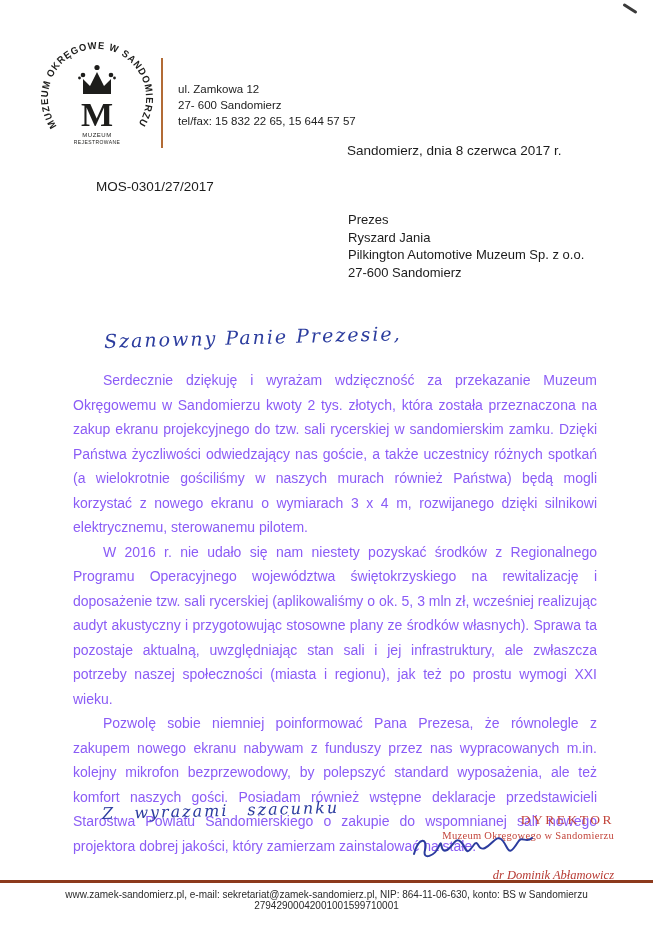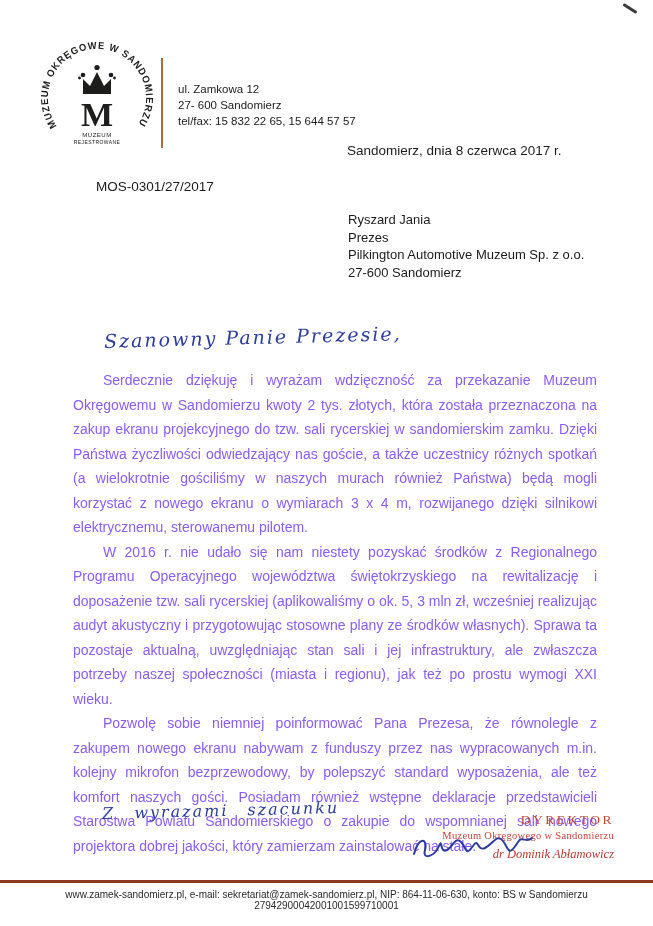--- a/index.html
+++ b/index.html
@@ -20,21 +20,21 @@
   .hw { font-family:"DejaVu Serif", serif; font-style:italic; color:#2b3c9e; }
   .salutation { position:absolute; left:104px; top:326px; font-size:19px; letter-spacing:2px; transform:rotate(-1.5deg); }
   .closing { position:absolute; left:102px; top:801px; font-size:16px; letter-spacing:2px; word-spacing:12px; transform:rotate(-1.5deg); }
   
   .body { position:absolute; left:73px; top:368px; width:524px; }
   .body p { font-size:14px; line-height:24.5px; text-align:justify; text-indent:30px; color:#8b5cf6; }
   
   .stamp { position:absolute; left:388px; top:812px; width:226px; text-align:right; font-family:"Liberation Serif", serif; color:#c3453b; }
   .stamp .title { font-size:13.5px; letter-spacing:2.5px; }
   .stamp .org { font-size:10.5px; margin-top:2px; letter-spacing:0.3px; }
-  .stamp .name { font-size:12.5px; font-style:italic; margin-top:6px; color:#b73a33; }
+  .stamp .name { font-size:12.5px; font-style:italic; margin-top:27px; color:#b73a33; }
   .scribble { position:absolute; left:408px; top:828px; }
   
   .footer-divider { position:absolute; left:0; top:880px; width:653px; height:3px; background:#8c3a1d; }
   .footer-text { position:absolute; left:0; top:889px; width:653px; text-align:center; font-size:10px; color:#2a2a2a; }
   .artifact { position:absolute; left:622px; top:7px; width:16px; height:3px; background:#3a3a3a; transform:rotate(32deg); border-radius:2px; }
 </style>
 </head>
 <body>
 
 <div class="page">
@@ -68,22 +68,22 @@
     <div>ul. Zamkowa 12</div>
     <div>27- 600 Sandomierz</div>
     <div>tel/fax: 15 832 22 65, 15 644 57 57</div>
   </div>
 
   <div class="dateline">Sandomierz, dnia 8 czerwca 2017 r.</div>
 
   <div class="reference">MOS-0301/27/2017</div>
 
   <div class="recipient">
+    <div>Prezes</div>
     <div>Ryszard Jania</div>
-    <div>Prezes</div>
     <div>Pilkington Automotive Muzeum Sp. z o.o.</div>
     <div>27-600 Sandomierz</div>
   </div>
 
   <div class="salutation hw">Szanowny Panie Prezesie,</div>
 
   <div class="body">
     <p>Serdecznie dziękuję i wyrażam wdzięczność za przekazanie Muzeum Okręgowemu w Sandomierzu kwoty 2 tys. złotych, która została przeznaczona na zakup ekranu projekcyjnego do tzw. sali rycerskiej w sandomierskim zamku. Dzięki Państwa życzliwości odwiedzający nas goście, a także uczestnicy różnych spotkań (a wielokrotnie gościliśmy w naszych murach również Państwa) będą mogli korzystać z nowego ekranu o wymiarach 3 x 4 m, rozwijanego dzięki silnikowi elektrycznemu, sterowanemu pilotem.</p>
     <p>W 2016 r. nie udało się nam niestety pozyskać środków z Regionalnego Programu Operacyjnego województwa świętokrzyskiego na rewitalizację i doposażenie tzw. sali rycerskiej (aplikowaliśmy o ok. 5, 3 mln zł, wcześniej realizując audyt akustyczny i przygotowując stosowne plany ze środków własnych). Sprawa ta pozostaje aktualną, uwzględniając stan sali i jej infrastruktury, ale zwłaszcza potrzeby naszej społeczności (miasta i regionu), jak też po prostu wymogi XXI wieku.</p>
     <p>Pozwolę sobie niemniej poinformować Pana Prezesa, że równolegle z zakupem nowego ekranu nabywam z funduszy przez nas wypracowanych m.in. kolejny mikrofon bezprzewodowy, by polepszyć standard wyposażenia, ale też komfort naszych gości. Posiadam również wstępne deklaracje przedstawicieli Starostwa Powiatu Sandomierskiego o zakupie do wspomnianej sali nowego projektora dobrej jakości, który zamierzam zainstalować na stałe.</p>

